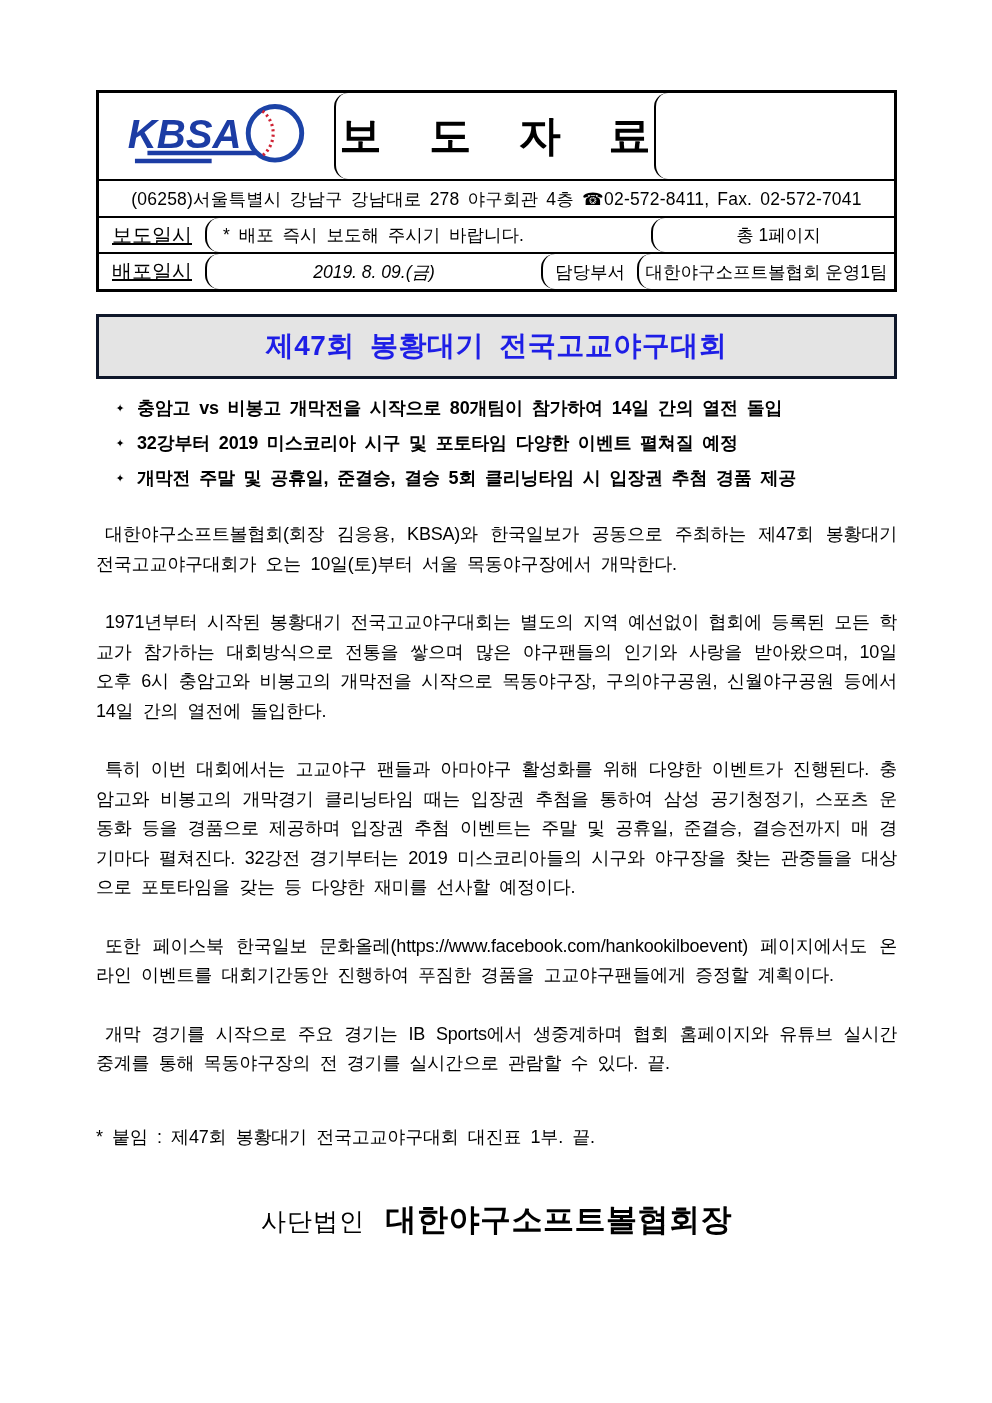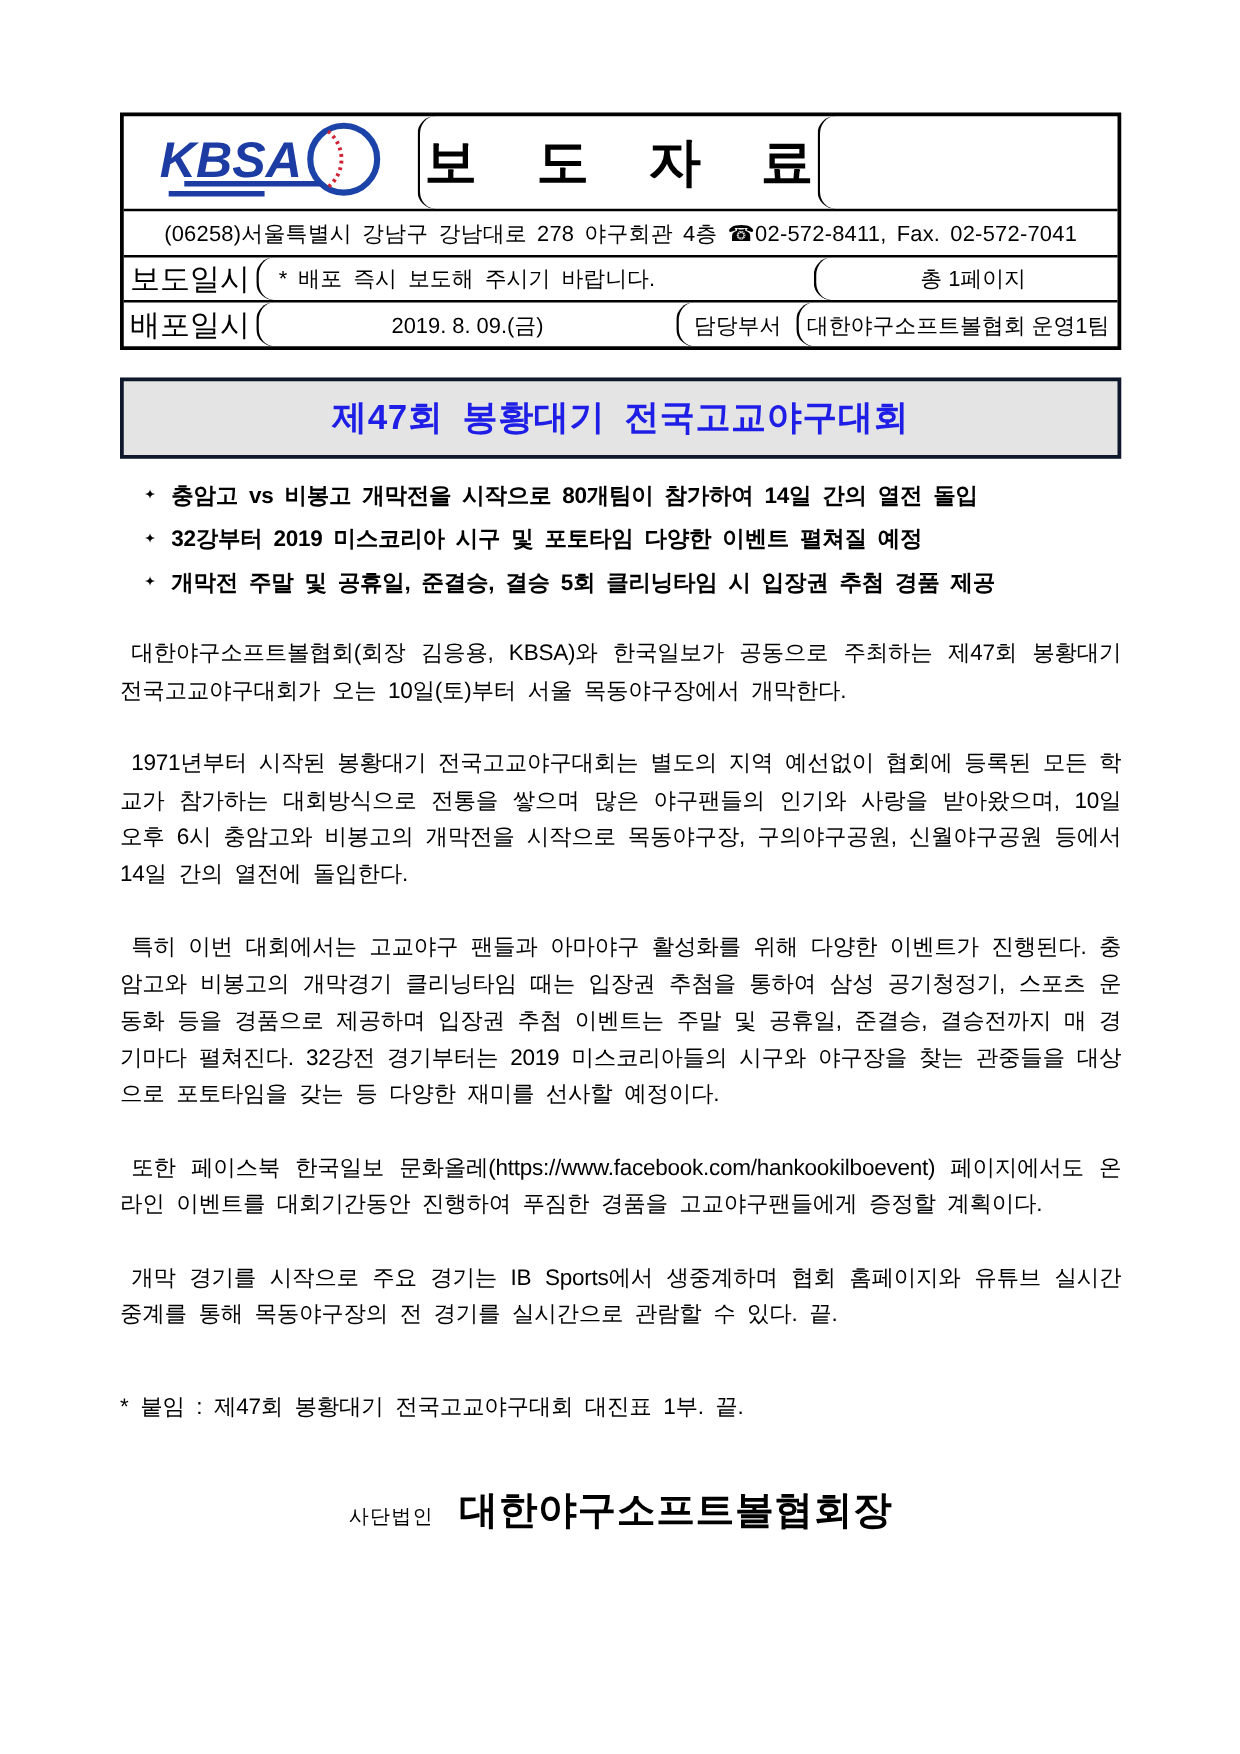--- a/index.html
+++ b/index.html
@@ -14,35 +14,35 @@
   
   .header-table { border: 3px solid #000; }
   .h-row { display: flex; align-items: stretch; }
   .h-row + .h-row { border-top: 2px solid #000; }
   .h-cell {
     display: flex; align-items: center; justify-content: center;
     box-sizing: border-box; font-size: 17.5px;
   }
   .h-cell + .h-cell { border-left: 2px solid #000; border-radius: 14px; }
 
-  .row-masthead { height: 74px; text-align: right; }
+  .row-masthead { height: 86px; text-align: right; }
   .c-logo   { width: 235px; }
   .c-title  { width: 320px; font-size: 42px; font-weight: 800; letter-spacing: 18px; text-indent: 18px; white-space: nowrap; }
   .c-empty  { flex: 1; }
 
   .row-address { height: 35px; }
   .c-address { flex: 1; letter-spacing: 0.2px; word-spacing: 3px; }
 
   .row-release { height: 34px; }
-  .c-small-label { width: 106px; font-size: 24px; }
+  .c-small-label { width: 106px; font-size: 20px; text-decoration: underline; }
   .c-release-msg { width: 446px; justify-content: flex-start; padding-left: 16px; word-spacing: 4px; }
   .c-pages { flex: 1; padding-left: 10px; }
 
   .row-dist { height: 35px; }
-  .c-date { width: 336px; }
+  .c-date { width: 336px; font-style: italic; }
   .c-dept { width: 96px; }
   .c-team { flex: 1; text-align: right; }
 
   
   .headline-box {
     margin-top: 22px;
     border: 3px solid #0f172a;
     background: #e4e4e4;
     text-align: center;
     padding: 9px 0 11px;
@@ -72,21 +72,21 @@
     text-align: justify; word-spacing: 4.5px; letter-spacing: -0.2px;
     text-indent: 9px;
   }
   .attachment {
     margin: 46px 0 0;
     font-size: 18px; word-spacing: 4.5px; letter-spacing: -0.2px;
   }
 
   
   .footer-sign { margin-top: 50px; text-align: center; white-space: nowrap; }
-  .footer-prefix { font-size: 16px; letter-spacing: 1px; }
+  .footer-prefix { font-size: 25px; letter-spacing: 1px; }
   .footer-org { font-size: 31px; font-weight: 800; margin-left: 16px; letter-spacing: 0.5px; }
 </style>
 </head>
 <body>
 
 <div class="page">
 
   <div class="header-table">
     <div class="h-row row-masthead">
       <div class="h-cell c-logo">

